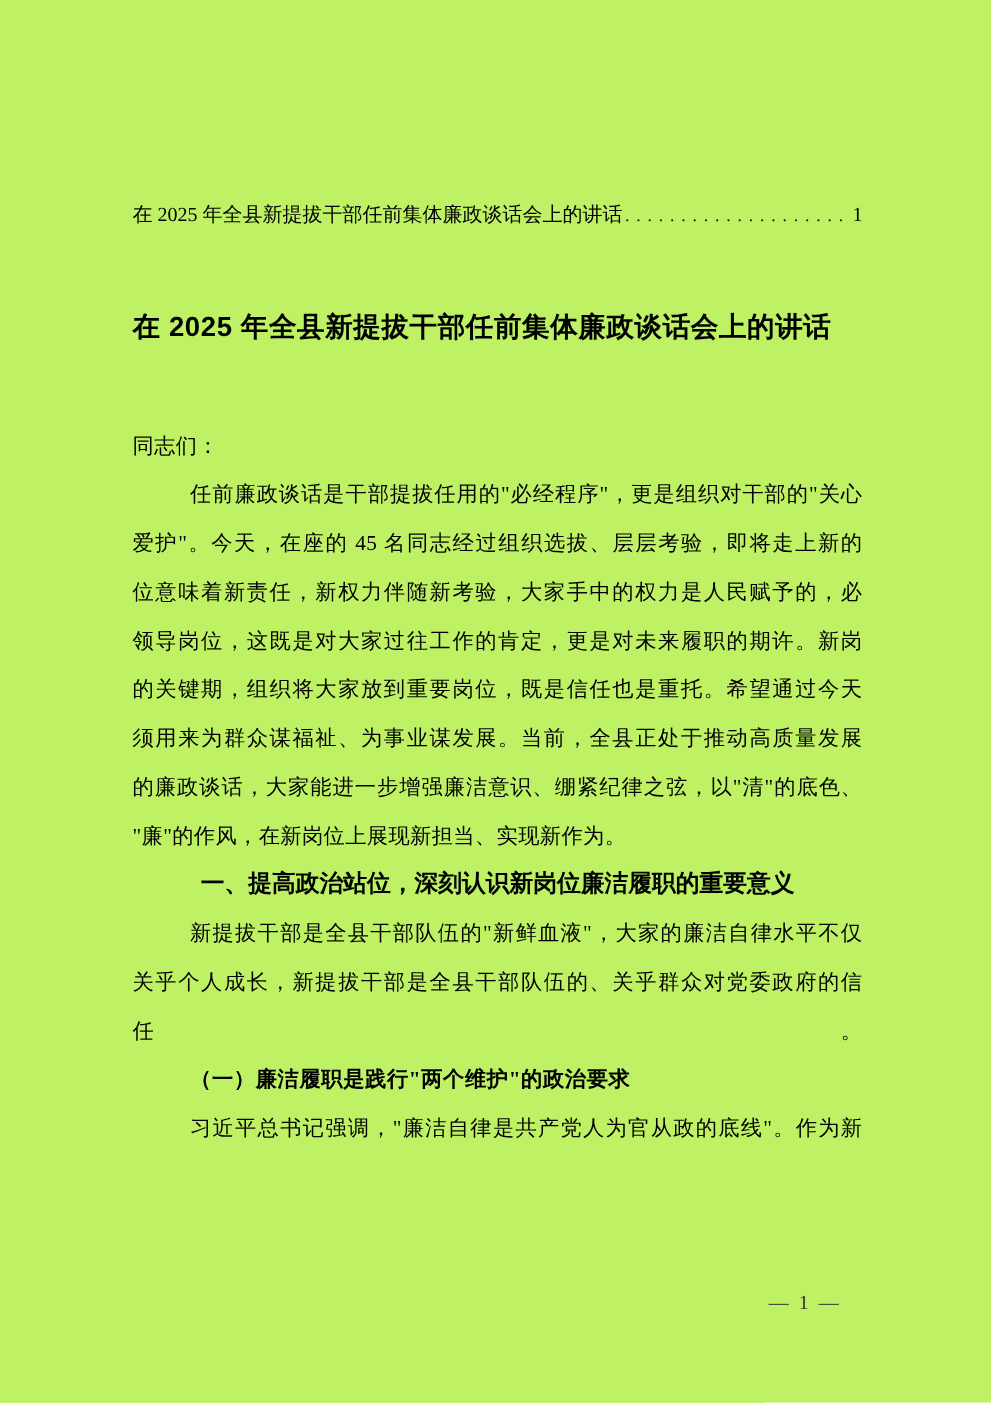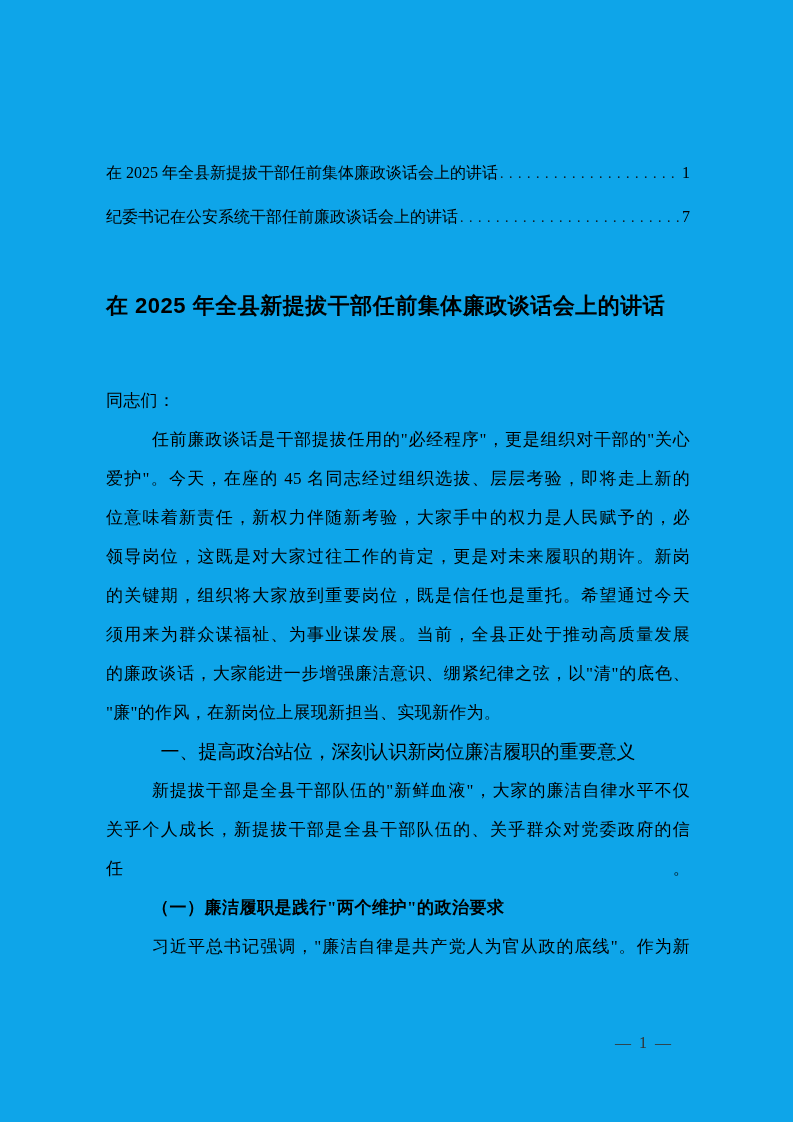--- a/index.html
+++ b/index.html
@@ -7,21 +7,21 @@
   body {
     width: 793px; height: 1122px;
     font-family: "Liberation Serif", "DejaVu Serif", serif;
     color: #000;
     position: relative;
     overflow: hidden;
   }
   .page {
     position: absolute; inset: 0;
     padding-left: 106px; padding-right: 103px;
-    background: #0ea5e9;
+    background: #bef264;
   }
 
   
   .toc { margin-top: 163px; }
   .toc-item {
     display: flex; align-items: baseline;
     font-size: 16px; line-height: 20px;
     margin-bottom: 23px;
     cursor: pointer;
   }
@@ -57,21 +57,21 @@
   .ln-end {
     line-height: 39px;
     text-align: center;
     text-align-last: left;
     letter-spacing: 0.3px;
   }
   .indent { text-indent: 46px; }
 
   .sec-heading {
     font-family: "Liberation Sans", "DejaVu Sans", sans-serif;
-    font-weight: 400;
+    font-weight: 700;
     font-size: 19px;
     line-height: 39px;
     text-align: center;
     text-align-last: center;
   }
   .sub-heading {
     font-weight: 700;
     font-size: 17px;
     line-height: 39px;
     text-indent: 46px;
@@ -94,25 +94,20 @@
 <body>
 
 <div class="page">
 
   <section class="toc">
     <div class="toc-item">
       <span class="toc-title">在 2025 年全县新提拔干部任前集体廉政谈话会上的讲话</span>
       <span class="toc-dots"></span>
       <span class="toc-page">1</span>
     </div>
-    <div class="toc-item">
-      <span class="toc-title">纪委书记在公安系统干部任前廉政谈话会上的讲话</span>
-      <span class="toc-dots"></span>
-      <span class="toc-page">7</span>
-    </div>
   </section>
 
   <h1 class="doc-title">在 2025 年全县新提拔干部任前集体廉政谈话会上的讲话</h1>
 
   <div class="doc-body">
 
     <p class="ln-end">同志们：</p>
 
     <p class="ln indent">任前廉政谈话是干部提拔任用的"必经程序"，更是组织对干部的"关心</p>
     <p class="ln">爱护"。今天，在座的 45 名同志经过组织选拔、层层考验，即将走上新的</p>

